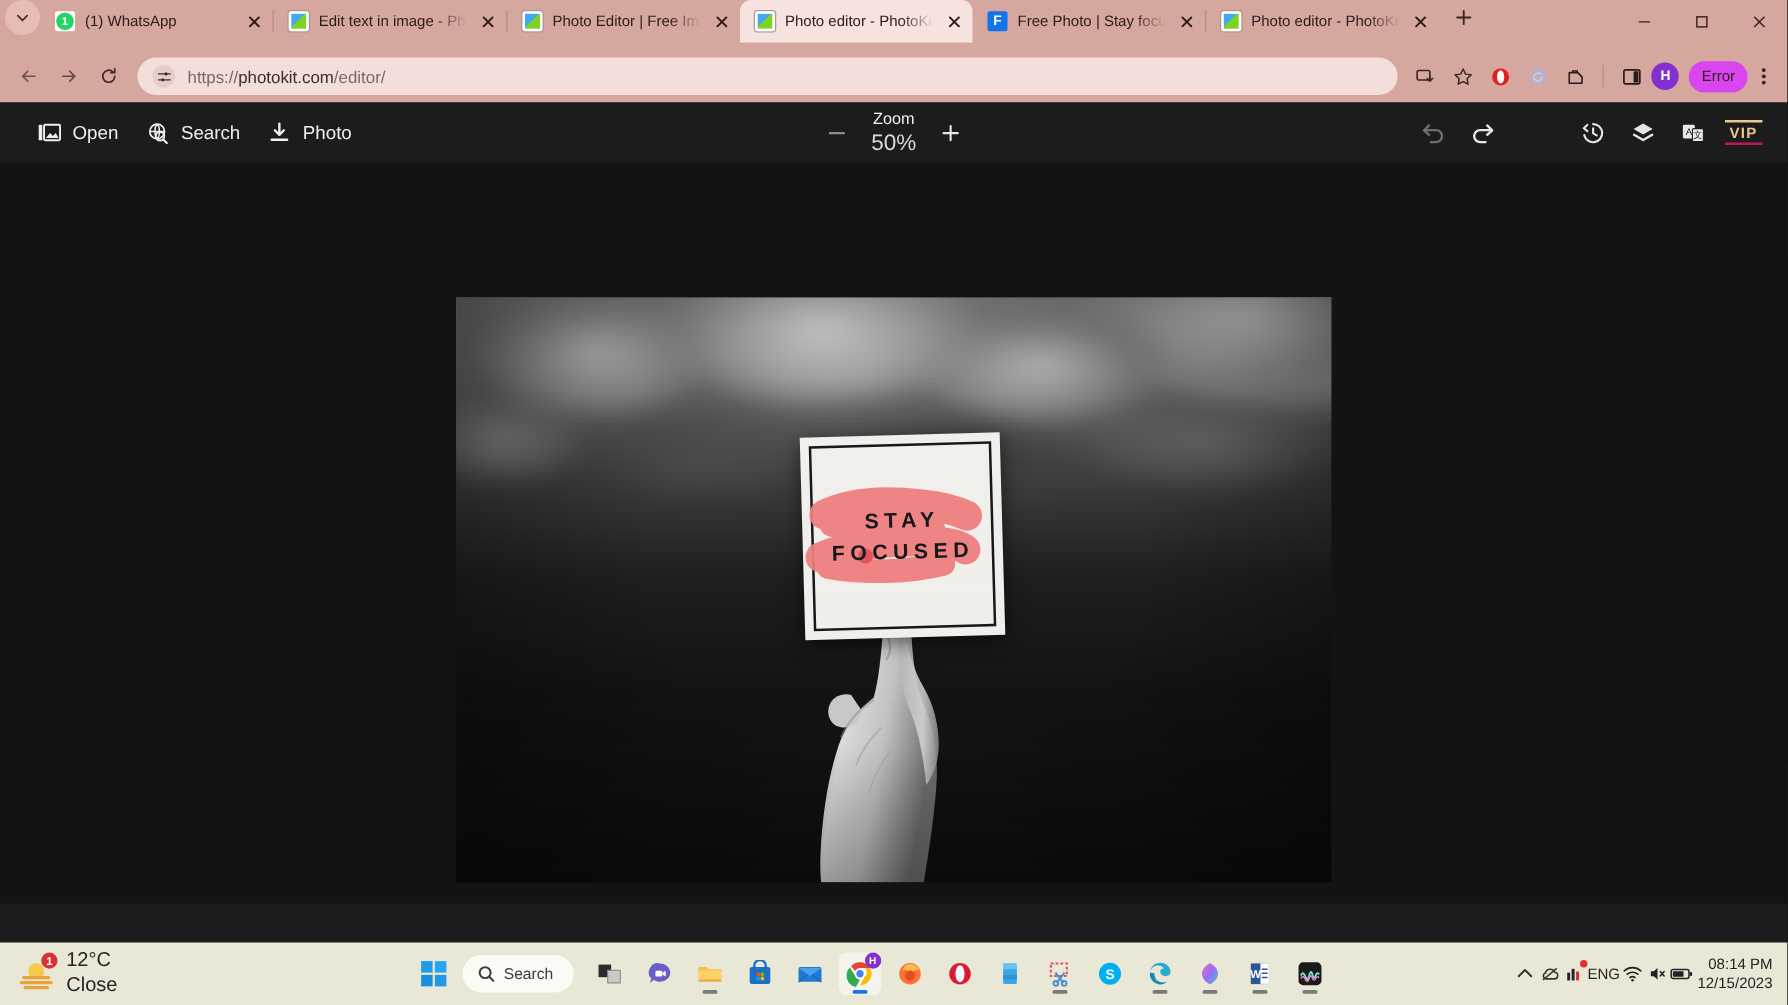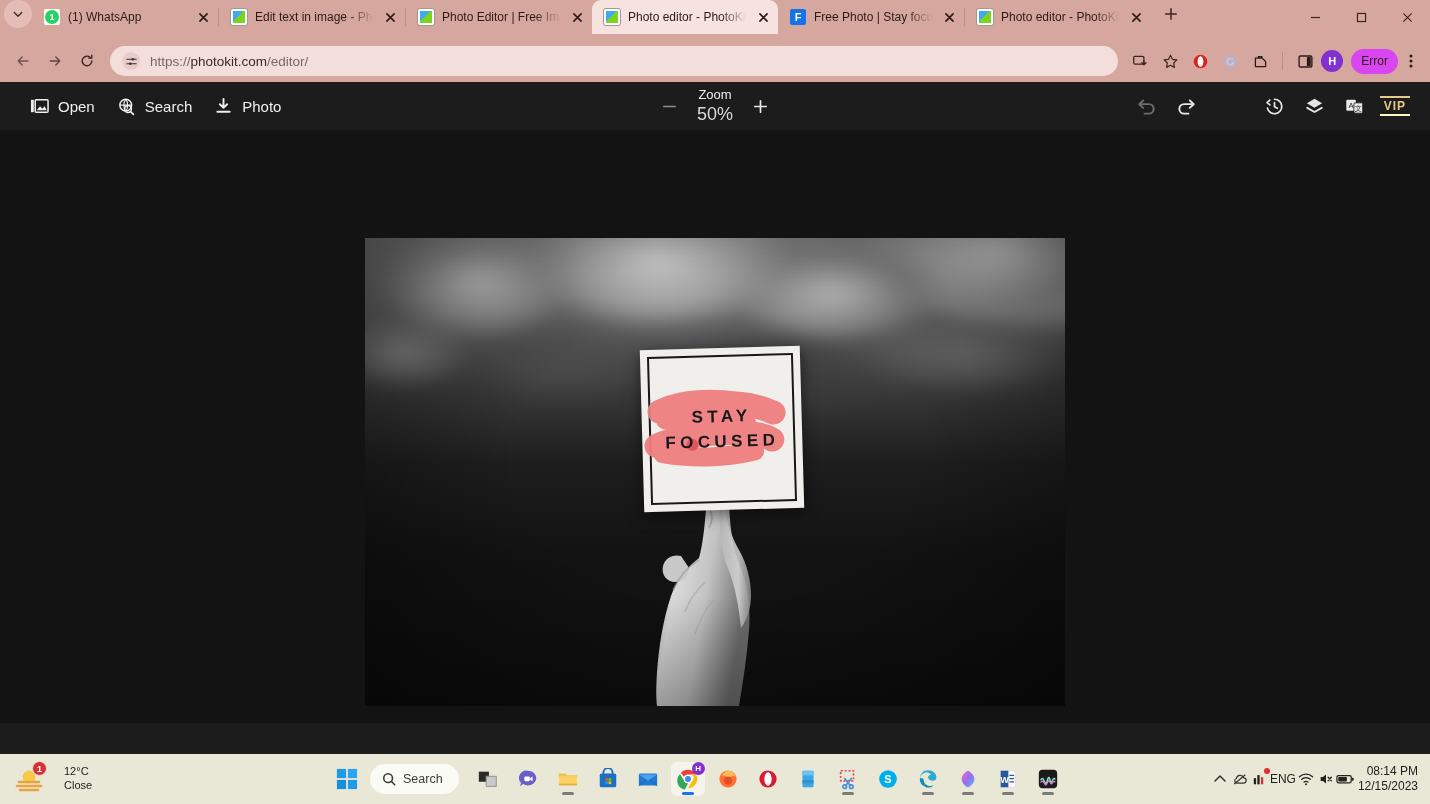--- a/index.html
+++ b/index.html
@@ -79,21 +79,21 @@
   .zoomgroup { position:absolute; left:0; right:0; top:0; height:48px; display:flex; align-items:center; justify-content:center; gap:14px; pointer-events:none; }
   .zoomgroup > * { pointer-events:auto; }
   .zbtn { width:26px; height:26px; display:flex; align-items:center; justify-content:center; cursor:pointer; }
   .zbtn svg { width:17px; height:17px; }
   .zlabel { text-align:center; line-height:1.25; }
   .zlabel .zt { color:#efefef; font-size:13px; }
   .zlabel .zv { color:#d8d8d8; font-size:18px; }
   .tb-right { position:absolute; right:20px; top:0; height:48px; display:flex; align-items:center; gap:10px; }
   .tbicon { width:30px; height:30px; display:flex; align-items:center; justify-content:center; cursor:pointer; }
   .tbicon svg { width:21px; height:21px; }
-  .vipbtn { color:#e8c98a; font-size:12px; font-weight:bold; letter-spacing:1px; border-top:2px solid #e8c98a; border-bottom:2px solid #fef9c3; padding:1px 4px; cursor:pointer; }
+  .vipbtn { color:#e8c98a; font-size:12px; font-weight:bold; letter-spacing:1px; border-top:2px solid #e8c98a; border-bottom:2px solid #be185d; padding:1px 4px; cursor:pointer; }
 
   
   .canvas-area { position:absolute; left:0; top:48px; width:1430px; height:593px; background:#131313; }
   .photo { position:absolute; left:365px; top:108px; width:700px; height:468px; overflow:hidden; background:#111; }
   .ph-bg {
     position:absolute; inset:0;
     background:
       radial-gradient(120px 70px at 18% 12%, #cfcfcf 0%, #9a9a9a 45%, rgba(60,60,60,0) 78%),
       radial-gradient(160px 80px at 42% 8%, #dedede 0%, #a5a5a5 50%, rgba(60,60,60,0) 80%),
       radial-gradient(130px 60px at 66% 14%, #c2c2c2 0%, #8c8c8c 50%, rgba(50,50,50,0) 80%),
@@ -128,21 +128,21 @@
   .brush-row { display:flex; align-items:center; gap:0; height:34px; }
   .bslot { width:36px; height:34px; display:flex; align-items:center; justify-content:center; cursor:pointer; }
   .bdot { border-radius:50%; }
 
   
   .taskbar { position:absolute; left:0; top:754px; width:1430px; height:50px; background:#e9e7d5; display:flex; align-items:center; }
   .weather { display:flex; align-items:center; gap:9px; padding-left:14px; width:330px; flex:0 0 330px; cursor:pointer; }
   .wicon { position:relative; width:30px; height:30px; flex:0 0 30px; }
   .wbadge { position:absolute; right:-3px; top:-3px; width:15px; height:15px; border-radius:50%; background:#d53333; color:#fff; font-size:9px; font-weight:bold; display:flex; align-items:center; justify-content:center; border:1px solid #e9e7d5; }
   .wtext { line-height:1.25; }
-  .wtext div { font-size:11px; color:#232323;margin-left:11px; }
+  .wtext div { font-size:16px; color:#232323; }
   .tb-center { flex:1 1 auto; display:flex; align-items:center; gap:6px; }
   .ticon { width:34px; height:34px; position:relative; display:flex; align-items:center; justify-content:center; cursor:pointer; border-radius:6px; flex:0 0 34px; }
   .ticon.active { background:#f5f4ec; }
   .runbar { position:absolute; bottom:1px; left:50%; transform:translateX(-50%); width:12px; height:3px; border-radius:2px; background:#7a7a7a; }
   .searchpill { height:30px; padding:0 16px 0 12px; border-radius:15px; background:#fbfbf5; display:flex; align-items:center; gap:7px; color:#3a3a3a; font-size:12.5px; cursor:pointer; margin-right:6px; flex:0 0 auto; }
   .searchpill svg { width:14px; height:14px; }
   .tray { display:flex; align-items:center; padding-right:12px; flex:0 0 auto; }
   .trayicon { width:20px; height:20px; display:flex; align-items:center; justify-content:center; position:relative; cursor:pointer; }
   .trayicon svg { width:16px; height:16px; }
   .traylang { font-size:12px; color:#222; cursor:pointer; }

